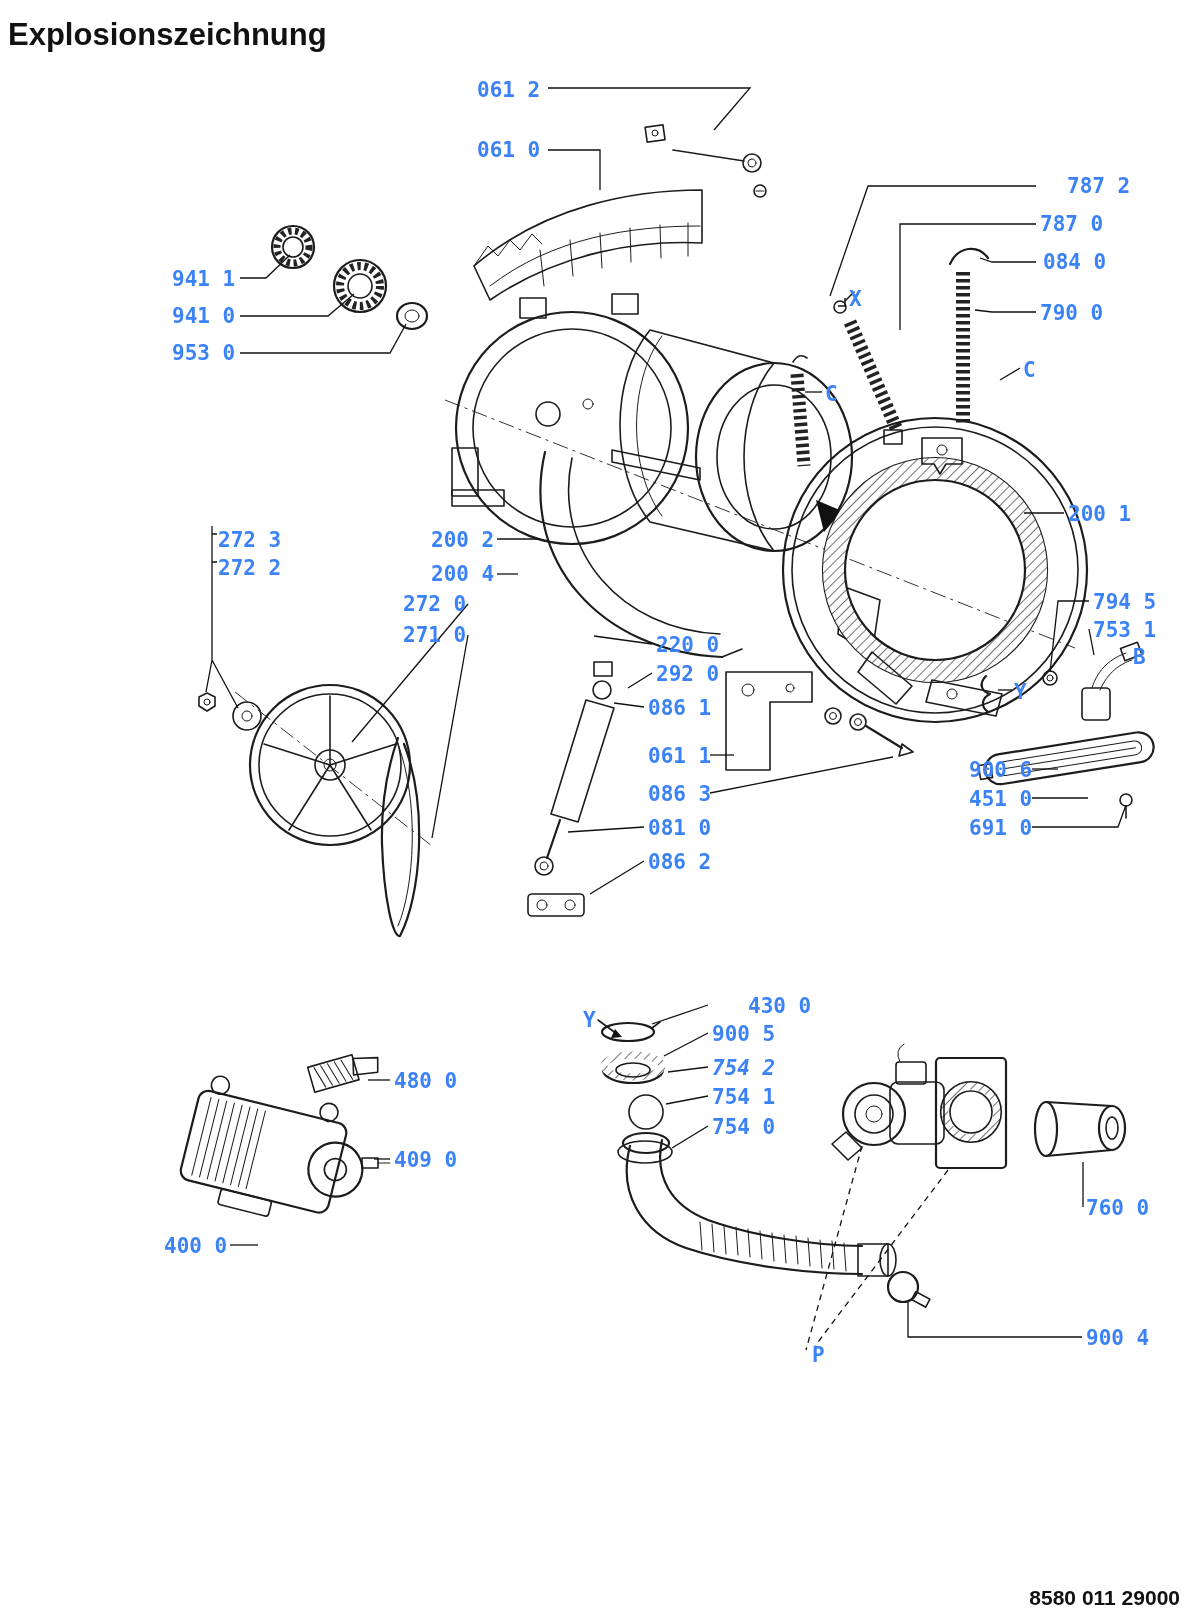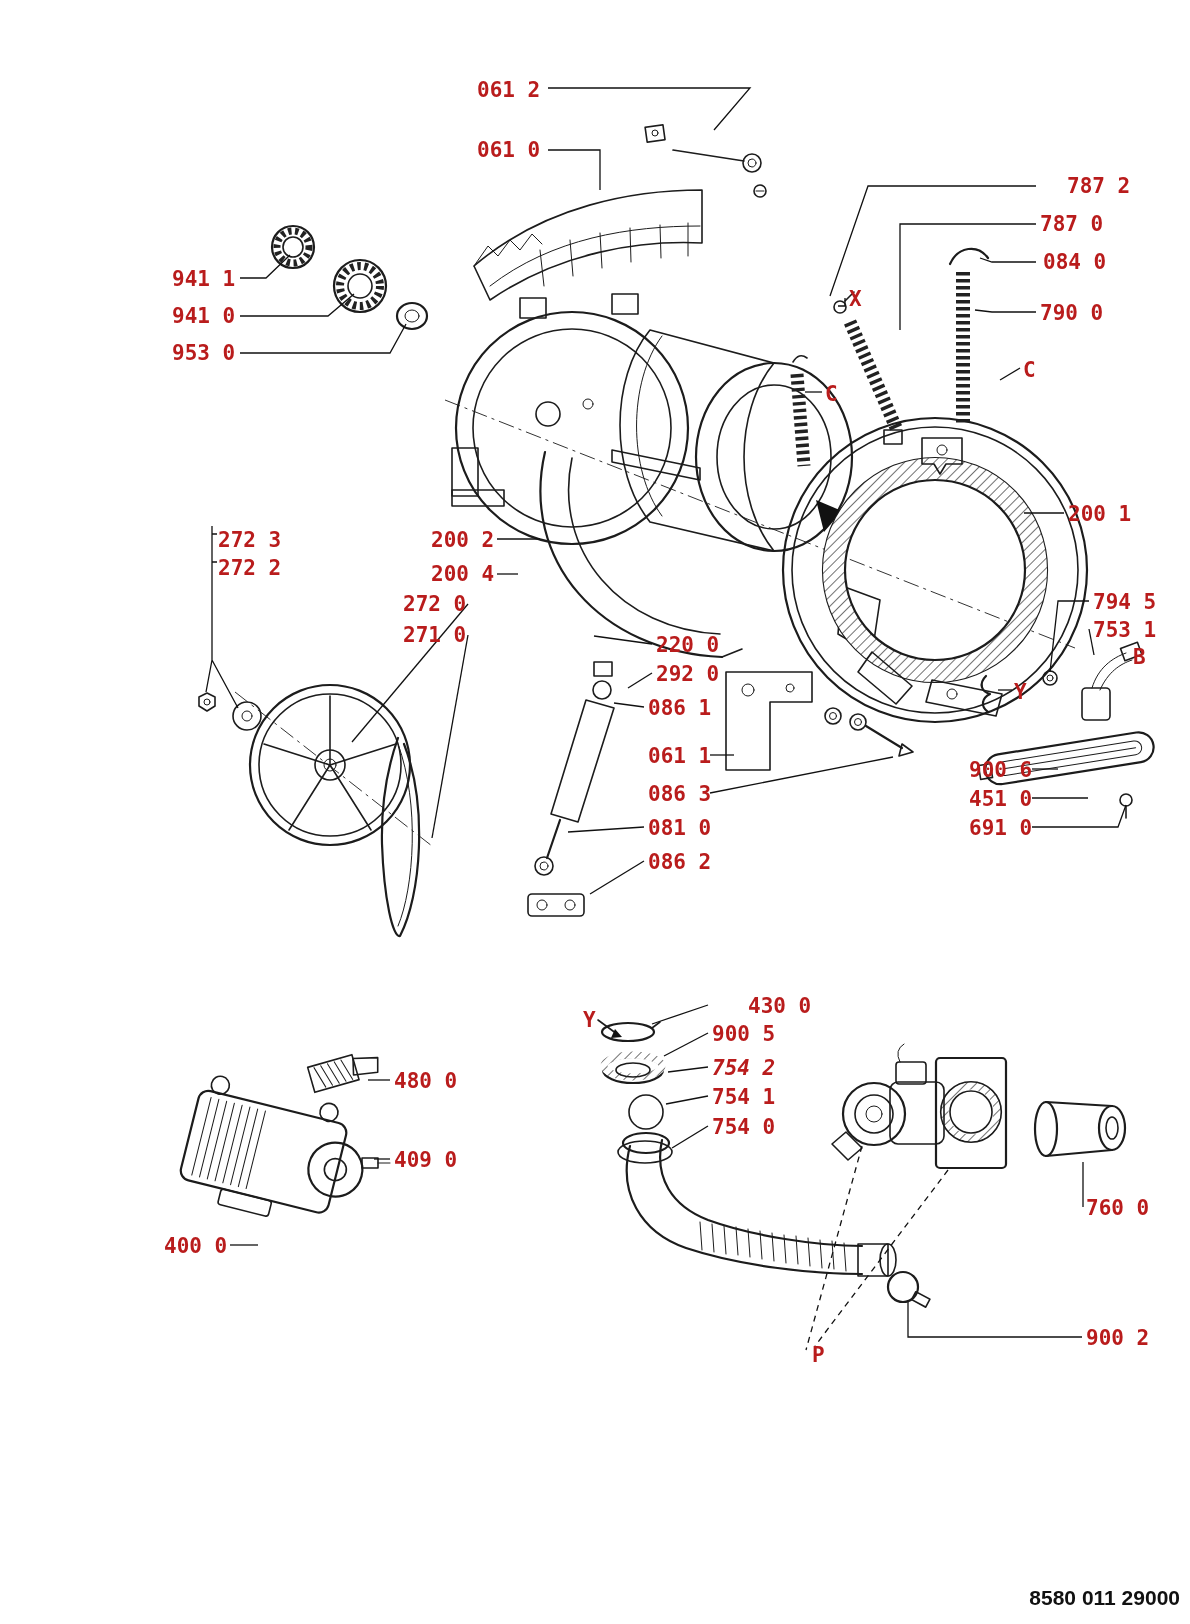--- a/index.html
+++ b/index.html
@@ -5,35 +5,36 @@
   html,body{margin:0;padding:0;background:#fff;}
   .page{position:relative;width:1190px;height:1624px;background:#fff;overflow:hidden;
         font-family:"Liberation Sans",sans-serif;color:#111;}
   .title{position:absolute;left:8px;top:-4px;font-size:31px;font-weight:bold;
          letter-spacing:0;font-family:"Liberation Sans",sans-serif;}
   .footer{position:absolute;right:10px;top:1586px;font-size:21px;font-weight:bold;
           font-family:"Liberation Sans",sans-serif;}
   .art{position:absolute;left:0;top:0;}
   #labels{position:absolute;left:0;top:0;width:100%;height:100%;pointer-events:none;}
   .lbl{position:absolute;font-family:"DejaVu Sans Mono",monospace;font-weight:bold;
-       font-size:21px;line-height:24px;white-space:nowrap;color:#b91c1c;}
+       font-size:21px;line-height:24px;white-space:nowrap;color:#3b82f6;}
   
   .s{stroke:#1c1c1c;fill:none;stroke-width:1.6;stroke-linecap:round;stroke-linejoin:round;}
   .s2{stroke:#1c1c1c;fill:none;stroke-width:2.2;stroke-linecap:round;stroke-linejoin:round;}
   .thin{stroke-width:1;}
   .ld{stroke:#111;stroke-width:1.3;fill:none;}
   .dash{stroke-dasharray:6 5;}
   .axis{stroke:#333;stroke-width:1;fill:none;stroke-dasharray:16 5 3 5;}
   .coil{stroke:#222;fill:none;stroke-dasharray:3.4 3.6;}
 </style>
 </head>
 <body>
 
 <div class="page">
 
+  <h1 class="title">Explosionszeichnung</h1>
 
   <div class="art">
     <svg width="1190" height="1624" viewBox="0 0 1190 1624">
       <defs>
         <pattern id="dots" width="9" height="9" patternUnits="userSpaceOnUse">
           <circle cx="2" cy="2" r="1" fill="#555"></circle>
         </pattern>
         <pattern id="hatch" width="7" height="7" patternUnits="userSpaceOnUse" patternTransform="rotate(45)">
           <rect width="7" height="7" fill="#fff"></rect>
           <line x1="0" y1="0" x2="0" y2="7" stroke="#333" stroke-width="1.4"></line>
@@ -400,19 +401,19 @@
       <div class="lbl" style="left: 712px; top: 994px; margin-left: 36px;">430 0</div>
       <div class="lbl" style="left: 712px; top: 1022px;">900 5</div>
       <div class="lbl" style="left: 712px; top: 1056px; font-style: italic;">754 2</div>
       <div class="lbl" style="left: 712px; top: 1085px;">754 1</div>
       <div class="lbl" style="left: 712px; top: 1115px;">754 0</div>
       <div class="lbl" style="left: 583px; top: 1008px;">Y</div>
       <div class="lbl" style="left: 394px; top: 1069px;">480 0</div>
       <div class="lbl" style="left: 394px; top: 1148px;">409 0</div>
       <div class="lbl" style="left: 164px; top: 1234px;">400 0</div>
       <div class="lbl" style="left: 1086px; top: 1196px;">760 0</div>
-      <div class="lbl" style="left: 1086px; top: 1326px;">900 2</div>
+      <div class="lbl" style="left: 1086px; top: 1326px;">900 4</div>
       <div class="lbl" style="left: 812px; top: 1343px;">P</div>
     </div>
 
   <div class="footer">8580 011 29000</div>
 
 </div>
 
 </body></html>

